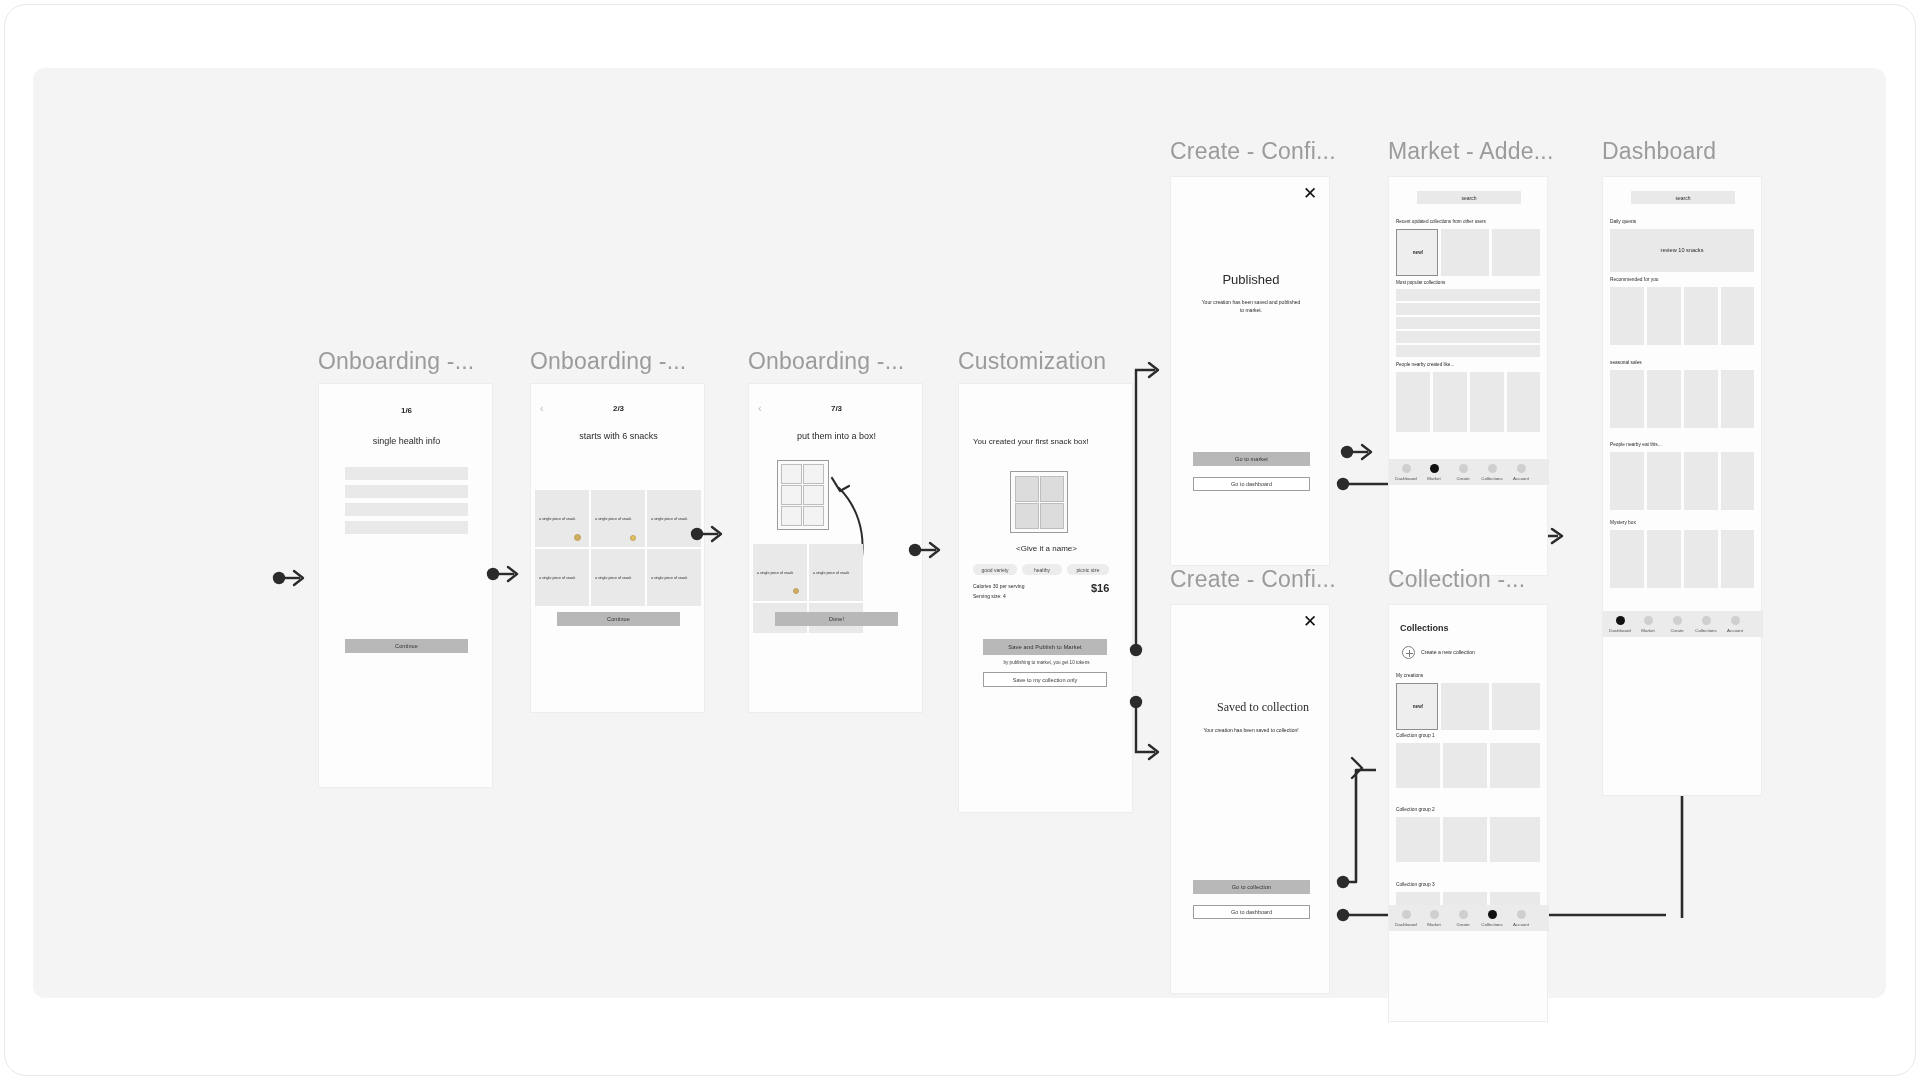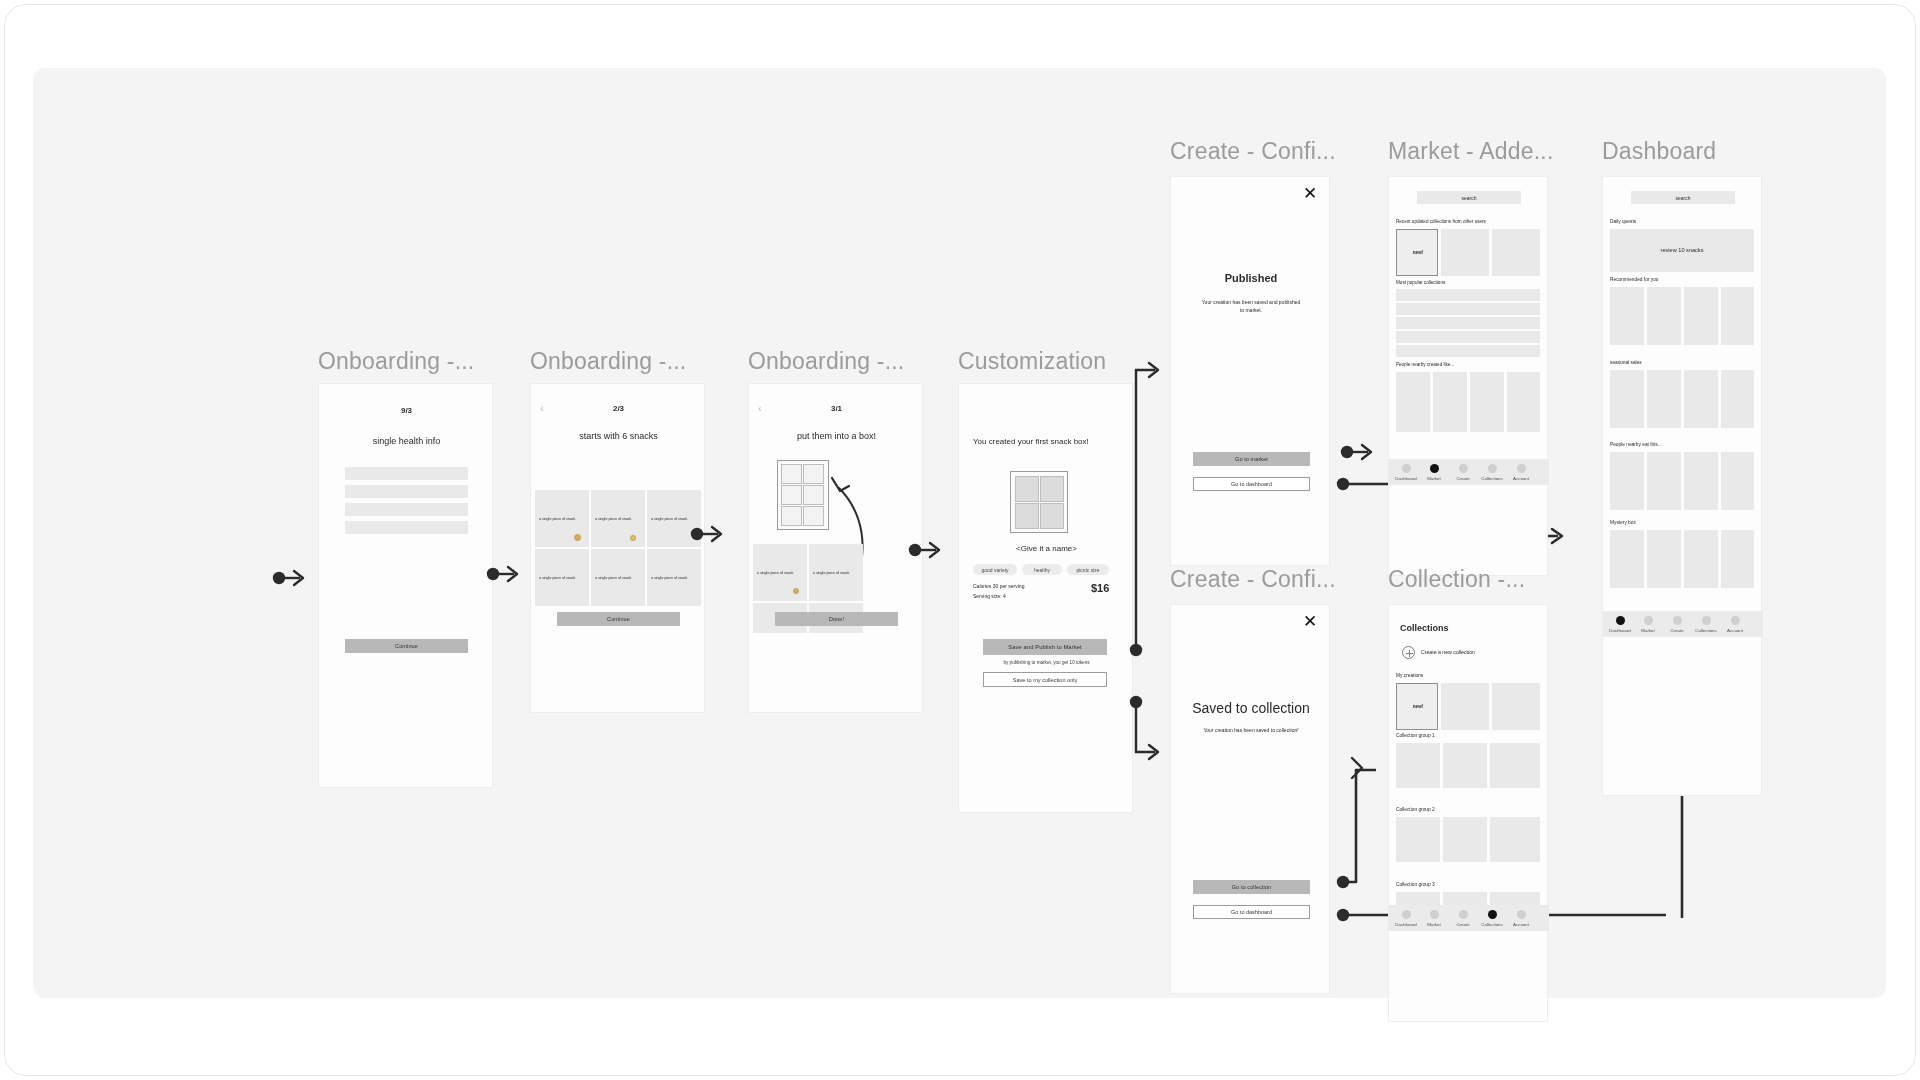--- a/index.html
+++ b/index.html
@@ -99,21 +99,21 @@
     <svg width="40" height="24" viewBox="0 0 40 24">
       <circle cx="7" cy="12" r="6.2" fill="#2b2b2b"></circle>
       <path d="M7 12 H28" stroke="#2b2b2b" stroke-width="2.4" fill="none"></path>
       <path d="M22 5 L31 12 L22 19" stroke="#2b2b2b" stroke-width="2.4" fill="none" stroke-linecap="round" stroke-linejoin="round"></path>
     </svg>
   </div>
 
   <div class="frame" style="left:318px; top:348px; width:180px; height:440px;">
     <div class="frame-title">Onboarding -...</div>
     <div class="phone" style="left:0; top:35px; width:175px; height:405px;">
-      <div class="txt-c" style="left:0; top:22px; width:175px; font-size:8px; font-weight:700;">9/3</div>
+      <div class="txt-c" style="left:0; top:22px; width:175px; font-size:8px; font-weight:700;">1/6</div>
       <div class="txt-c" style="left:0; top:52px; width:175px; font-size:9px;">single health info</div>
       <div class="bar" style="left:26px; top:83px; width:123px; height:13px;"></div>
       <div class="bar" style="left:26px; top:101px; width:123px; height:13px;"></div>
       <div class="bar" style="left:26px; top:119px; width:123px; height:13px;"></div>
       <div class="bar" style="left:26px; top:137px; width:123px; height:13px;"></div>
       <div class="btn-solid" style="left:26px; top:255px; width:123px; height:14px;">Continue</div>
     </div>
   </div>
 
   <div class="conn" style="left:486px; top:562px;">
@@ -161,21 +161,21 @@
       <circle cx="7" cy="12" r="6.2" fill="#2b2b2b"></circle>
       <path d="M7 12 H28" stroke="#2b2b2b" stroke-width="2.4" fill="none"></path>
       <path d="M22 5 L31 12 L22 19" stroke="#2b2b2b" stroke-width="2.4" fill="none" stroke-linecap="round" stroke-linejoin="round"></path>
     </svg>
   </div>
 
   <div class="frame" style="left:748px; top:348px; width:180px; height:440px;">
     <div class="frame-title">Onboarding -...</div>
     <div class="phone" style="left:0; top:35px; width:175px; height:330px;">
       <div class="chev" style="left:9px; top:19px;">‹</div>
-      <div class="txt-c" style="left:0; top:20px; width:175px; font-size:8px; font-weight:700;">3/1</div>
+      <div class="txt-c" style="left:0; top:20px; width:175px; font-size:8px; font-weight:700;">7/3</div>
       <div class="txt-c" style="left:0; top:47px; width:175px; font-size:9px;">put them into a box!</div>
 
       <div class="grid-box" style="left:28px; top:76px; width:52px; height:70px;">
         <div class="grid-cell" style="left:3px;  top:3px;  width:21px; height:20px;"></div>
         <div class="grid-cell" style="left:25px; top:3px;  width:21px; height:20px;"></div>
         <div class="grid-cell" style="left:3px;  top:24px; width:21px; height:20px;"></div>
         <div class="grid-cell" style="left:25px; top:24px; width:21px; height:20px;"></div>
         <div class="grid-cell" style="left:3px;  top:45px; width:21px; height:20px;"></div>
         <div class="grid-cell" style="left:25px; top:45px; width:21px; height:20px;"></div>
       </div>
@@ -250,21 +250,21 @@
       <circle cx="11" cy="12" r="6.2" fill="#2b2b2b"></circle>
       <path d="M11 12 V62 H30" stroke="#2b2b2b" stroke-width="2.4" fill="none"></path>
       <path d="M24 55 L33 62 L24 69" stroke="#2b2b2b" stroke-width="2.4" fill="none" stroke-linecap="round" stroke-linejoin="round"></path>
     </svg>
   </div>
 
   <div class="frame" style="left:1170px; top:138px; width:180px; height:420px;">
     <div class="frame-title">Create - Confi...</div>
     <div class="phone" style="left:0; top:38px; width:160px; height:390px;">
       <div class="close-x" style="left:132px; top:8px;">✕</div>
-      <div class="txt-c" style="left:0; top:95px; width:160px; font-size:11px;font-weight:bold;">Published</div>
+      <div class="txt-c" style="left:0; top:95px; width:160px; font-size:13px;">Published</div>
       <div class="txt-c" style="left:28px; top:121px; width:104px; font-size:5px; line-height:8px;">Your creation has been saved and published to market.</div>
       <div class="btn-solid" style="left:22px; top:275px; width:117px; height:14px;">Go to market</div>
       <div class="btn-outline" style="left:22px; top:300px; width:117px; height:14px;">Go to dashboard</div>
     </div>
   </div>
 
   <div class="conn" style="left:1340px; top:440px;">
     <svg width="42" height="24" viewBox="0 0 42 24">
       <circle cx="7" cy="12" r="6.2" fill="#2b2b2b"></circle>
       <path d="M7 12 H28" stroke="#2b2b2b" stroke-width="2.4" fill="none"></path>
@@ -277,21 +277,21 @@
       <circle cx="7" cy="6" r="6.2" fill="#2b2b2b"></circle>
       <path d="M7 6 H100 V58 H222" stroke="#2b2b2b" stroke-width="2.6" fill="none" stroke-linejoin="round"></path>
       <path d="M216 51 L226 58 L216 65" stroke="#2b2b2b" stroke-width="2.6" fill="none" stroke-linecap="round" stroke-linejoin="round"></path>
     </svg>
   </div>
 
   <div class="frame" style="left:1170px; top:566px; width:180px; height:420px;">
     <div class="frame-title">Create - Confi...</div>
     <div class="phone" style="left:0; top:38px; width:160px; height:390px;">
       <div class="close-x" style="left:132px; top:8px;">✕</div>
-      <div class="txt-c" style="left:0; top:95px; width:160px; font-size:14px;">Saved to collection</div>
+      <div class="txt-c" style="left:12px; top:95px; width:160px; font-size:12px;font-family:Liberation Serif, serif;">Saved to collection</div>
       <div class="txt-c" style="left:28px; top:121px; width:104px; font-size:5px; line-height:8px;">Your creation has been saved to collection!</div>
       <div class="btn-solid" style="left:22px; top:275px; width:117px; height:14px;">Go to collection</div>
       <div class="btn-outline" style="left:22px; top:300px; width:117px; height:14px;">Go to dashboard</div>
     </div>
   </div>
 
   <div class="conn" style="left:1340px; top:755px;">
     <svg width="42" height="30" viewBox="0 0 42 30">
       <path d="M12 3 L22 13 L12 23" stroke="#2b2b2b" stroke-width="2.4" fill="none" stroke-linecap="round" stroke-linejoin="round"></path>
     </svg>

